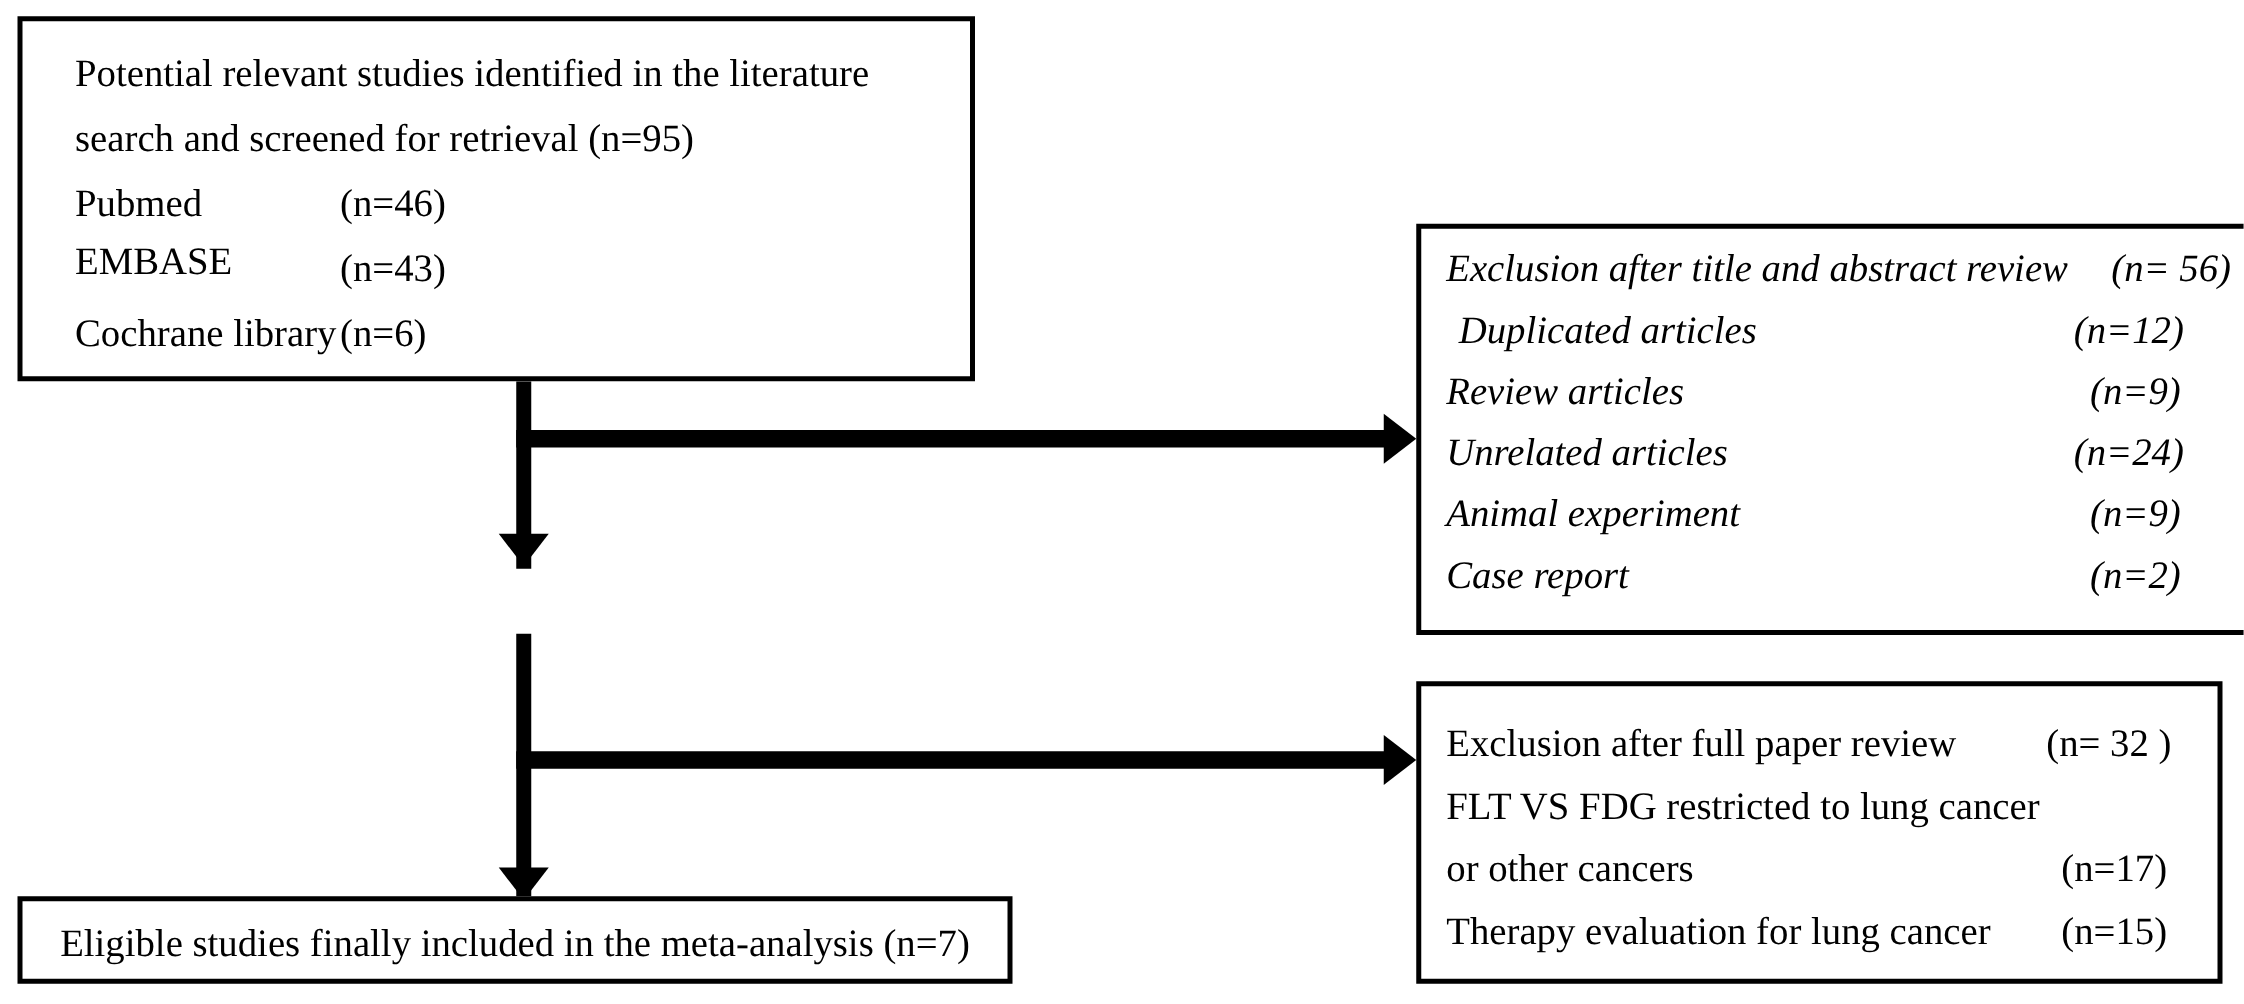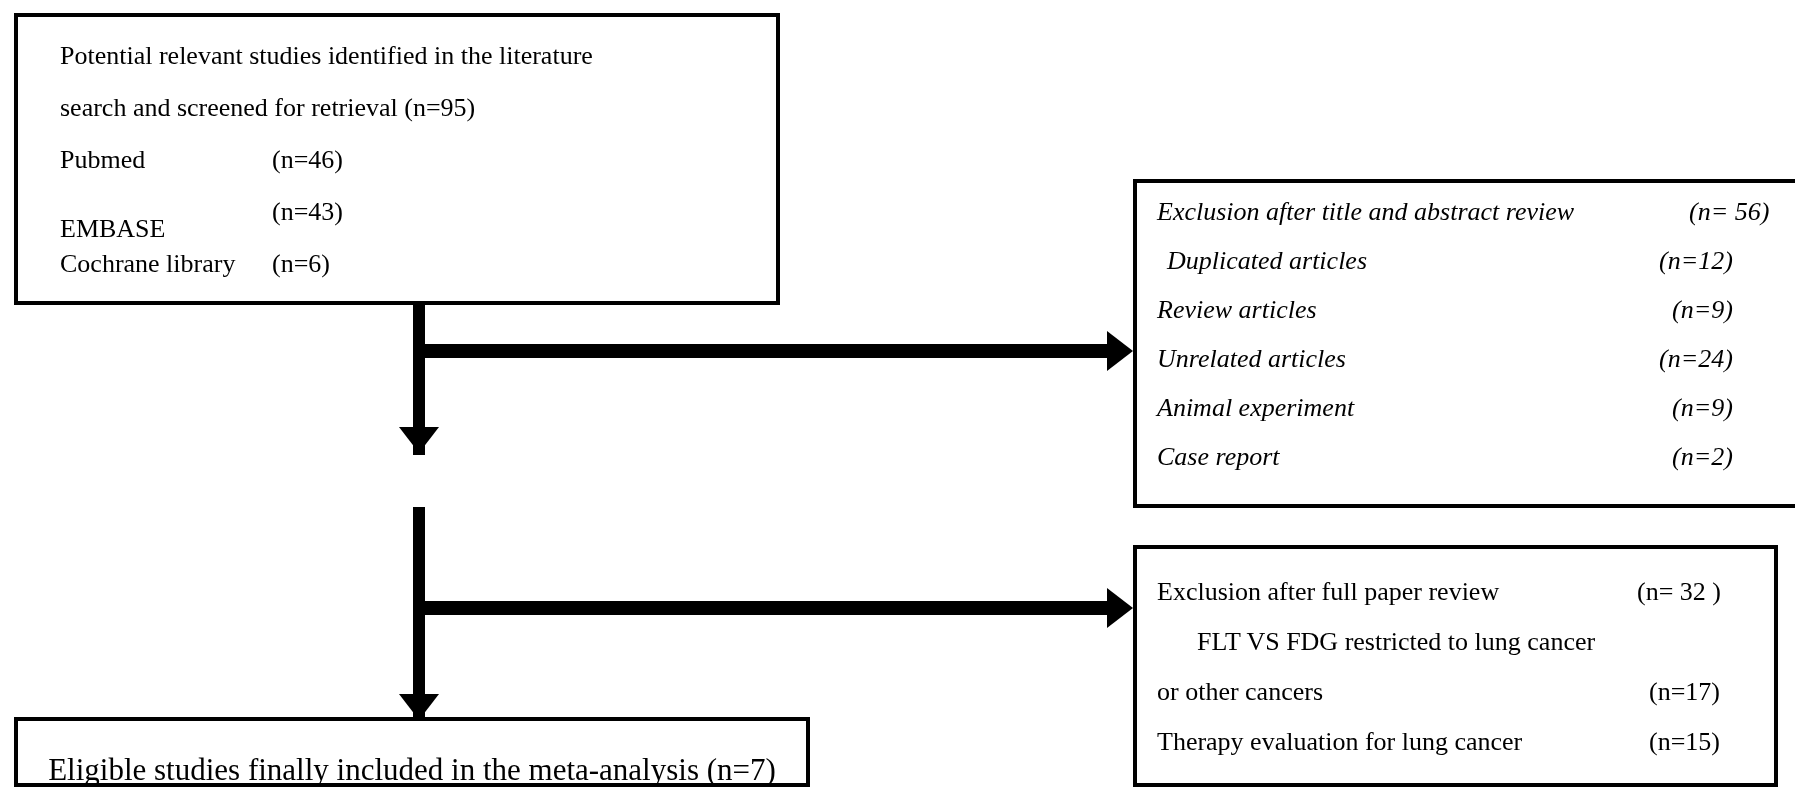--- a/index.html
+++ b/index.html
@@ -19,21 +19,21 @@
   }
   .box {
     position: absolute;
     box-sizing: border-box;
     border: 4px solid #000000;
     background: #ffffff;
   }
   .rowline {
     position: absolute;
     white-space: nowrap;
-    font-size: 26px;
+    font-size: 31px;
     line-height: 1;
     letter-spacing: 0px;
   }
   .lbl {
     position: absolute;
     white-space: nowrap;
   }
   .cnt {
     position: absolute;
     white-space: nowrap;
@@ -84,30 +84,30 @@
   <div class="seg" style="left:413px; top:601px; width:700px; height:14px;"></div>
   <div class="arrowright" style="left:1107px; top:588px;"></div>
 
   <div class="box" style="left:14px; top:13px; width:766px; height:292px;">
     <div class="rowline" style="left:42px; top:26px;">Potential relevant studies identified in the literature</div>
     <div class="rowline" style="left:42px; top:78px;">search and screened for retrieval (n=95)</div>
 
     <div class="rowline lbl" style="left:42px; top:130px;">Pubmed</div>
     <div class="rowline cnt" style="left:254px; top:130px;">(n=46)</div>
 
-    <div class="rowline lbl" style="left:42px; top:199px;">EMBASE</div>
+    <div class="rowline lbl" style="left:42px; top:176px;">EMBASE</div>
     <div class="rowline cnt" style="left:254px; top:182px;">(n=43)</div>
 
     <div class="rowline lbl" style="left:42px; top:234px;">Cochrane library</div>
     <div class="rowline cnt" style="left:254px; top:234px;text-align:center;">(n=6)</div>
   </div>
 
 
   <div class="box" style="left:14px; top:717px; width:796px; height:70px;">
-    <div class="centered" style="top:16px;margin-top:15px;">Eligible studies finally included in the meta-analysis (n=7)</div>
+    <div class="centered" style="top:16px;">Eligible studies finally included in the meta-analysis (n=7)</div>
   </div>
 
   <div class="box" style="left:1133px; top:179px; width:773px; height:329px;font-style:italic;">
     <div class="rowline lbl" style="left:20px; top:16px;">Exclusion after title and abstract review</div>
     <div class="rowline cnt" style="left:508px; top:16px;margin-left:44px;">(n= 56)</div>
 
     <div class="rowline lbl" style="left:30px; top:65px;text-align:center;">Duplicated articles</div>
     <div class="rowline cnt" style="left:522px; top:65px;">(n=12)</div>
 
     <div class="rowline lbl" style="left:20px; top:114px;">Review articles</div>
@@ -120,21 +120,21 @@
     <div class="rowline cnt" style="left:535px; top:212px;">(n=9)</div>
 
     <div class="rowline lbl" style="left:20px; top:261px;">Case report</div>
     <div class="rowline cnt" style="left:535px; top:261px;">(n=2)</div>
   </div>
 
   <div class="box" style="left:1133px; top:545px; width:645px; height:242px;">
     <div class="rowline lbl" style="left:20px; top:30px;">Exclusion after full paper review</div>
     <div class="rowline cnt" style="left:500px; top:30px;">(n= 32 )</div>
 
-    <div class="rowline lbl" style="left:20px; top:80px;margin-left:40px;">FLT VS FDG restricted to lung cancer</div>
+    <div class="rowline lbl" style="left:20px; top:80px;">FLT VS FDG restricted to lung cancer</div>
     <div class="rowline cnt" style="left:512px; top:80px;"></div>
 
     <div class="rowline lbl" style="left:20px; top:130px;">or other cancers</div>
     <div class="rowline cnt" style="left:512px; top:130px;">(n=17)</div>
 
     <div class="rowline lbl" style="left:20px; top:180px;">Therapy evaluation for lung cancer</div>
     <div class="rowline cnt" style="left:512px; top:180px;">(n=15)</div>
   </div>
 
 </div>

